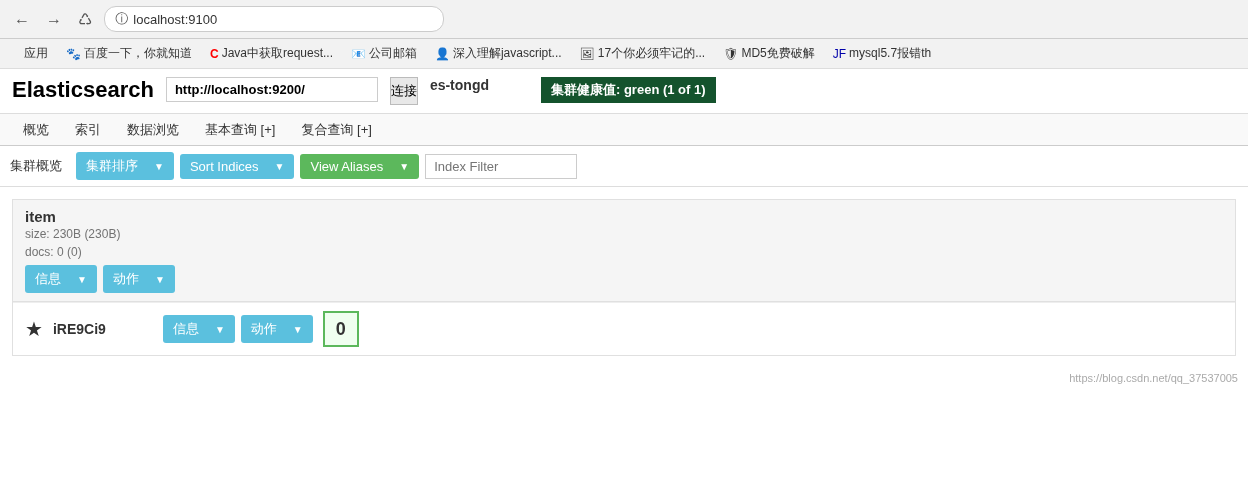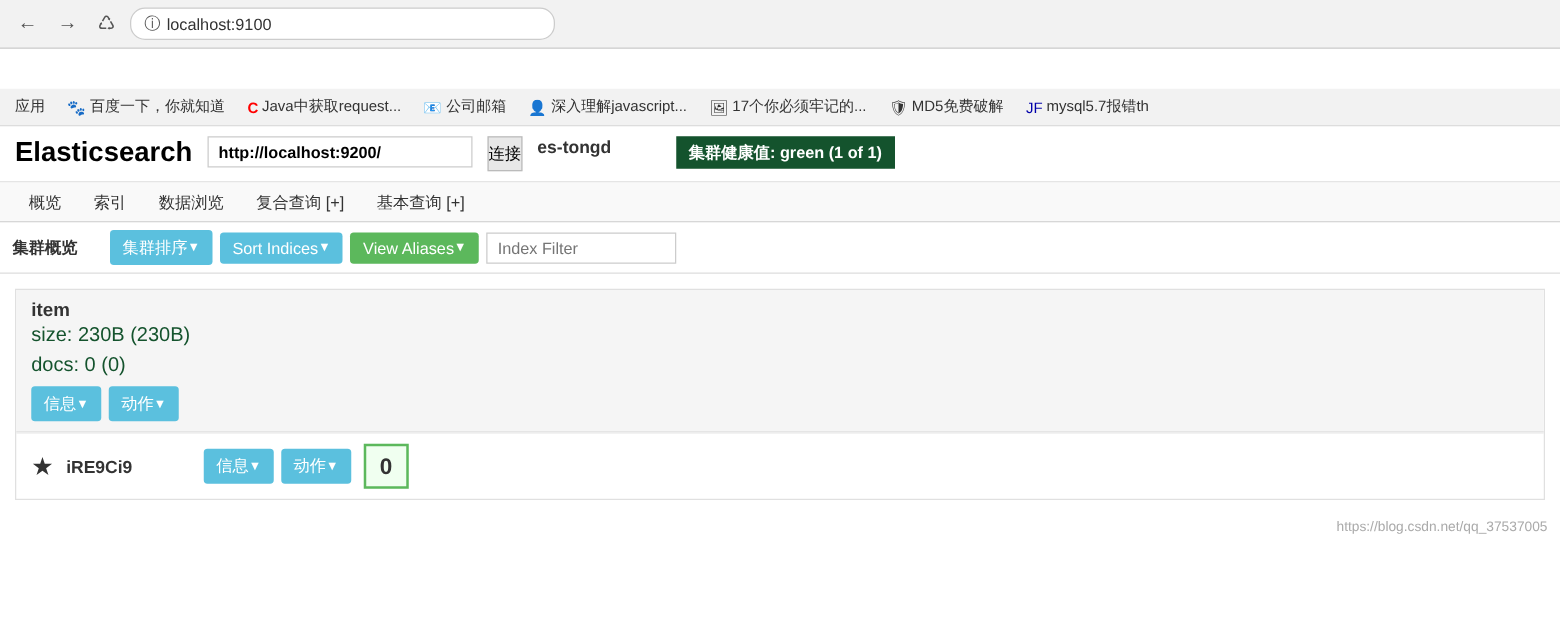--- a/index.html
+++ b/index.html
@@ -33,26 +33,25 @@
       border-radius: 12px;
       padding: 3px 10px;
       font-size: 13px;
     }
     .address-bar .lock-icon { margin-right: 5px; color: #555; }
 
     
     .bookmarks-bar {
       background: #f2f2f2;
       border-bottom: 1px solid #ddd;
-      padding: 4px 6px;
+      padding: 4px 18px;
       display: flex;
       align-items: center;
       gap: 6px;
       font-size: 12px;
-      margin-top: 32px;
     }
     .bookmark-item {
       display: flex;
       align-items: center;
       gap: 3px;
       padding: 2px 6px;
       cursor: pointer;
       white-space: nowrap;
       color: #333;
     }
@@ -119,34 +118,34 @@
     
     .toolbar {
       display: flex;
       align-items: center;
       gap: 6px;
       padding: 6px 10px;
       border-bottom: 1px solid #ddd;
       background: #fff;
     }
     .toolbar-label {
-      font-weight: bold;
-      font-size: 13px;
-      margin-right: 20px;
+      font-weight: normal;
+      font-size: 13px;
+      margin-right: 8px;
     }
     .dropdown-btn {
       background: #5bc0de;
       color: #fff;
       border: none;
       padding: 5px 10px;
       cursor: pointer;
       font-size: 13px;
       display: flex;
       align-items: center;
-      gap: 0;
+      gap: 16px;
       border-radius: 3px;
     }
     .dropdown-btn.green-btn {
       background: #5cb85c;
     }
     .dropdown-btn .caret {
       font-size: 10px;
     }
     .index-filter {
       border: 1px solid #ccc;
@@ -173,22 +172,22 @@
       display: flex;
       align-items: center;
       justify-content: space-between;
       border-bottom: 1px solid #e0e0e0;
     }
     .index-name {
       font-weight: bold;
       font-size: 15px;
     }
     .index-meta {
-      font-size: 16px;
-      color: #14532d;
+      font-size: 12px;
+      color: #737373;
       line-height: 1.5;
     }
     .index-actions {
       display: flex;
       gap: 6px;
       margin-top: 4px;
     }
 
     
     .shard-row {
@@ -281,22 +280,22 @@
   <input class="url-input" type="text" value="http://localhost:9200/" style="">
   <button class="connect-btn">连接</button>
   <span class="cluster-name">es-tongd</span>
   <span class="health-badge">集群健康值: green (1 of 1)</span>
 </div>
 
 <div class="nav-tabs">
   <div class="nav-tab">概览</div>
   <div class="nav-tab">索引</div>
   <div class="nav-tab">数据浏览</div>
+  <div class="nav-tab">基本查询 [+]</div>
   <div class="nav-tab">复合查询 [+]</div>
-  <div class="nav-tab">基本查询 [+]</div>
 </div>
 
 <div class="toolbar">
   <span class="toolbar-label">集群概览</span>
   <button class="dropdown-btn">
     <span>集群排序</span>
     <span class="caret">▼</span>
   </button>
   <button class="dropdown-btn">
     <span>Sort Indices</span>

